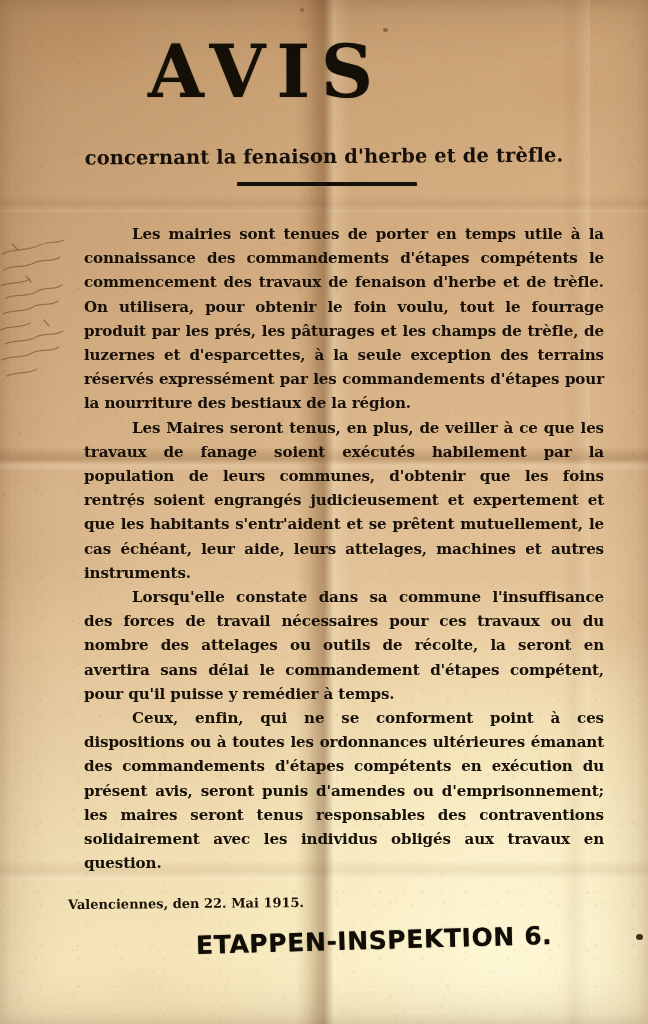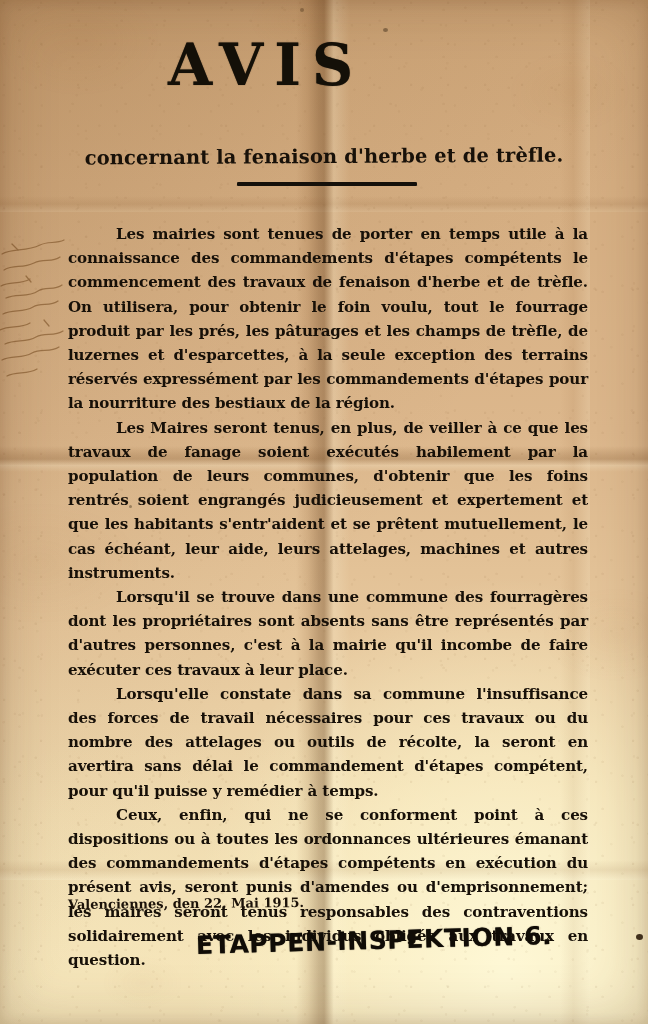--- a/index.html
+++ b/index.html
@@ -138,21 +138,21 @@
   }
 
   .title {
     position: absolute;
     top: 36px;
     left: 0;
     width: 532px;
     text-align: center;
     font-family: "DejaVu Serif", serif;
     font-weight: 700;
-    font-size: 57px;
+    font-size: 72px;
     letter-spacing: 11px;
     color: #141008;
     text-shadow: 0 0 1px rgba(20,16,8,0.65);
     line-height: 1;
   }
 
   .subtitle {
     position: absolute;
     top: 145px;
     left: 0;
@@ -173,21 +173,21 @@
     width: 180px;
     height: 4px;
     background: #14100a;
     border-radius: 1px;
     transform: perspective(200px) rotateX(8deg);
   }
 
   .body {
     position: absolute;
     top: 222px;
-    left: 68px;
+    left: 84px;
     width: 520px;
     font-family: "DejaVu Serif", serif;
     font-weight: 700;
     font-size: 15.1px;
     line-height: 24.2px;
     color: #171008;
     text-align: justify;
     letter-spacing: -0.12px;
   }
 
@@ -301,21 +301,20 @@
 
     <div class="title">AVIS</div>
 
     <div class="subtitle">concernant la fenaison d'herbe et de trèfle.</div>
 
     <div class="rule"></div>
 
     <div class="body">
       <p>Les mairies sont tenues de porter en temps utile à la connaissance des commandements d'étapes compétents le commencement des travaux de fenaison d'herbe et de trèfle. On utilisera, pour obtenir le foin voulu, tout le fourrage produit par les prés, les pâturages et les champs de trèfle, de luzernes et d'esparcettes, à la seule exception des terrains réservés expressément par les commandements d'étapes pour la nourriture des bestiaux de la région.</p>
       <p>Les Maires seront tenus, en plus, de veiller à ce que les travaux de fanage soient exécutés habilement par la population de leurs communes, d'obtenir que les foins rentrés soient engrangés judicieusement et expertement et que les habitants s'entr'aident et se prêtent mutuellement, le cas échéant, leur aide, leurs attelages, machines et autres instruments.</p>
-      <p>Lorsqu'il se trouve dans une commune des fourragères dont les propriétaires sont absents sans être représentés par d'autres personnes, c'est à la mairie qu'il incombe de faire exécuter ces travaux à leur place.</p>
       <p>Lorsqu'elle constate dans sa commune l'insuffisance des forces de travail nécessaires pour ces travaux ou du nombre des attelages ou outils de récolte, la seront en avertira sans délai le commandement d'étapes compétent, pour qu'il puisse y remédier à temps.</p>
       <p>Ceux, enfin, qui ne se conforment point à ces dispositions ou à toutes les ordonnances ultérieures émanant des commandements d'étapes compétents en exécution du présent avis, seront punis d'amendes ou d'emprisonnement; les maires seront tenus responsables des contraventions solidairement avec les individus obligés aux travaux en question.</p>
     </div>
 
     <div class="signline">Valenciennes, den 22. Mai 1915.</div>
 
     <div class="stamp">ETAPPEN-INSPEKTION 6.</div>
 
 
   </div>

